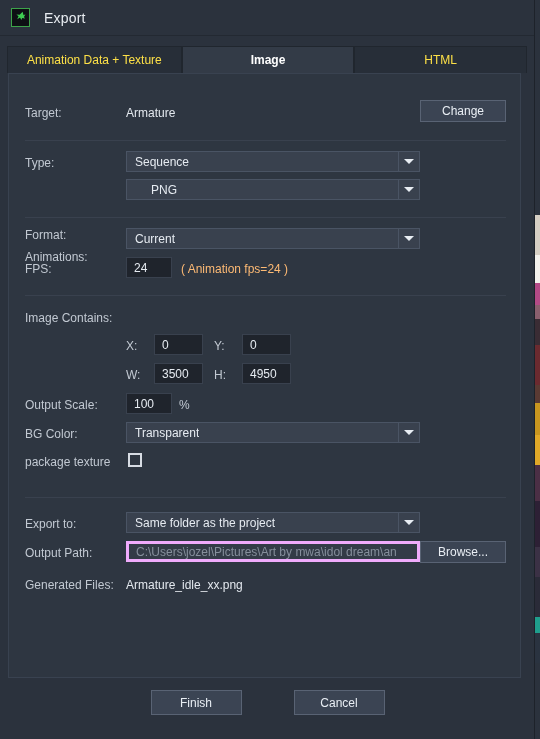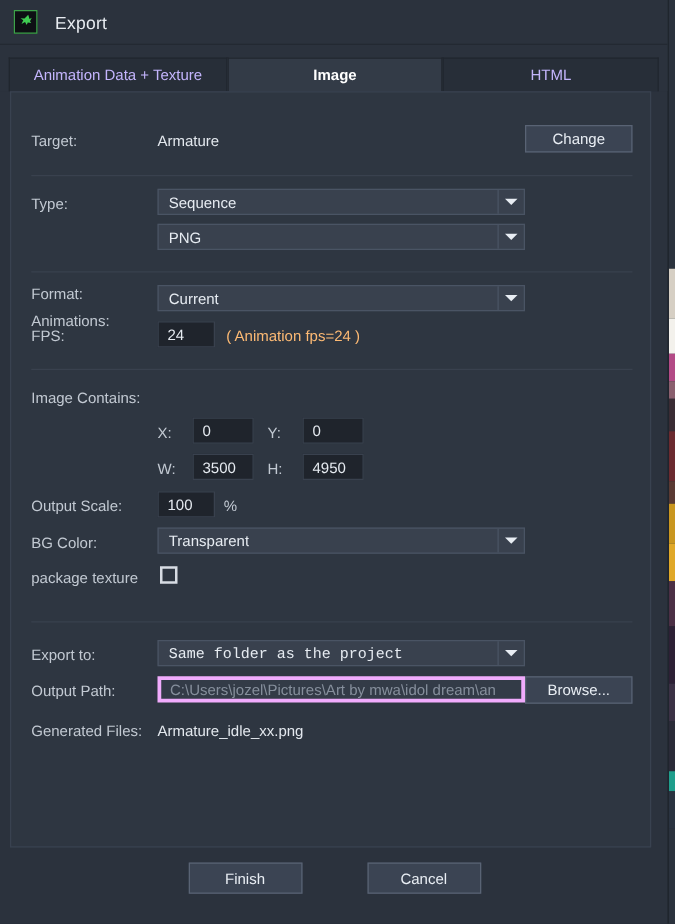--- a/index.html
+++ b/index.html
@@ -79,21 +79,21 @@
     line-height: 26px;
     text-align: center;
     font-size: 12px;
     border: 1px solid #20262e;
     border-bottom: none;
     cursor: default;
     user-select: none;
   }
   .tab.inactive {
     background: #272e38;
-    color: #c4b5fd;
+    color: #fde047;
   }
   .tab.active {
     background: #333b47;
     color: #ffffff;
     font-weight: bold;
   }
   #tab-0 { width: 175px; }
   #tab-1 { width: 173px; }
   #tab-2 { width: 173px; }
 
@@ -279,21 +279,21 @@
     <div class="combo" style="position:absolute; left:117px; top:77px; width:294px;">
       <span class="ctext">Sequence</span>
       <span class="arrowbox">
           <span class="tri"></span>
         </span>
     </div>
 
     <div class="row" style="left:16px; top:106px;margin-top:44px;">
       <span class="lbl">Format:</span>
     </div>
-    <div class="combo" style="position:absolute; left:117px; top:105px; width:294px;">
+    <div class="combo" style="position:absolute; left:117px; top:105px; width:294px;padding-left:16px;">
       <span class="ctext">PNG</span>
       <span class="arrowbox">
           <span class="tri"></span>
         </span>
     </div>
 
     <div class="sep" style="top:143px;"></div>
 
     <div class="row" style="left:16px; top:172px;justify-content:center;">
       <span class="lbl">Animations:</span>
@@ -358,21 +358,21 @@
     <div class="row" style="left:16px; top:377px;justify-content:center;">
       <span class="lbl">package texture</span>
     </div>
     <div class="cbox" style="position:absolute; left:119px; top:379px;"></div>
 
     <div class="sep" style="top:423px;"></div>
 
     <div class="row" style="left:16px; top:439px;">
       <span class="lbl">Export to:</span>
     </div>
-    <div class="combo" style="position:absolute; left:117px; top:438px; width:294px;font-family:Liberation Mono, monospace;">
+    <div class="combo" style="position:absolute; left:117px; top:438px; width:294px;">
       <span class="ctext">Same folder as the project</span>
       <span class="arrowbox">
           <span class="tri"></span>
         </span>
     </div>
 
     <div class="row" style="left:16px; top:468px;">
       <span class="lbl">Output Path:</span>
     </div>
     <div class="tinput disabled" style="position:absolute; left:117px; top:467px; width:294px;">C:\Users\jozel\Pictures\Art by mwa\idol dream\an</div>

